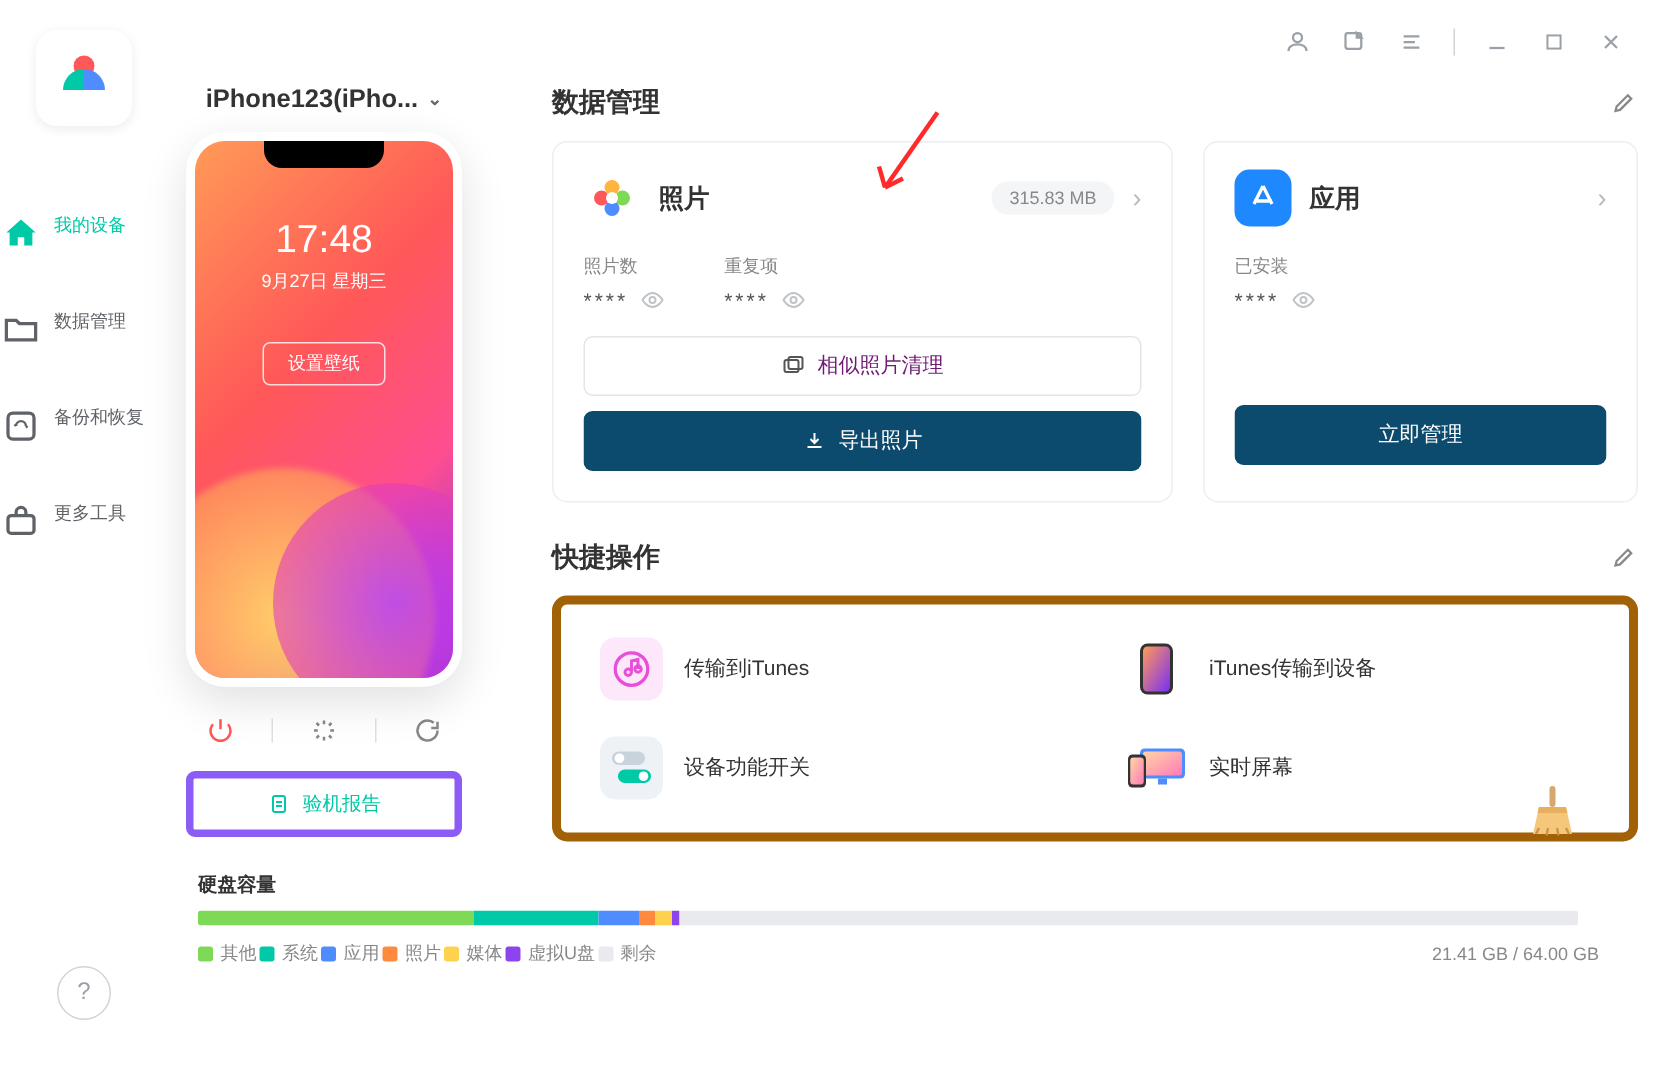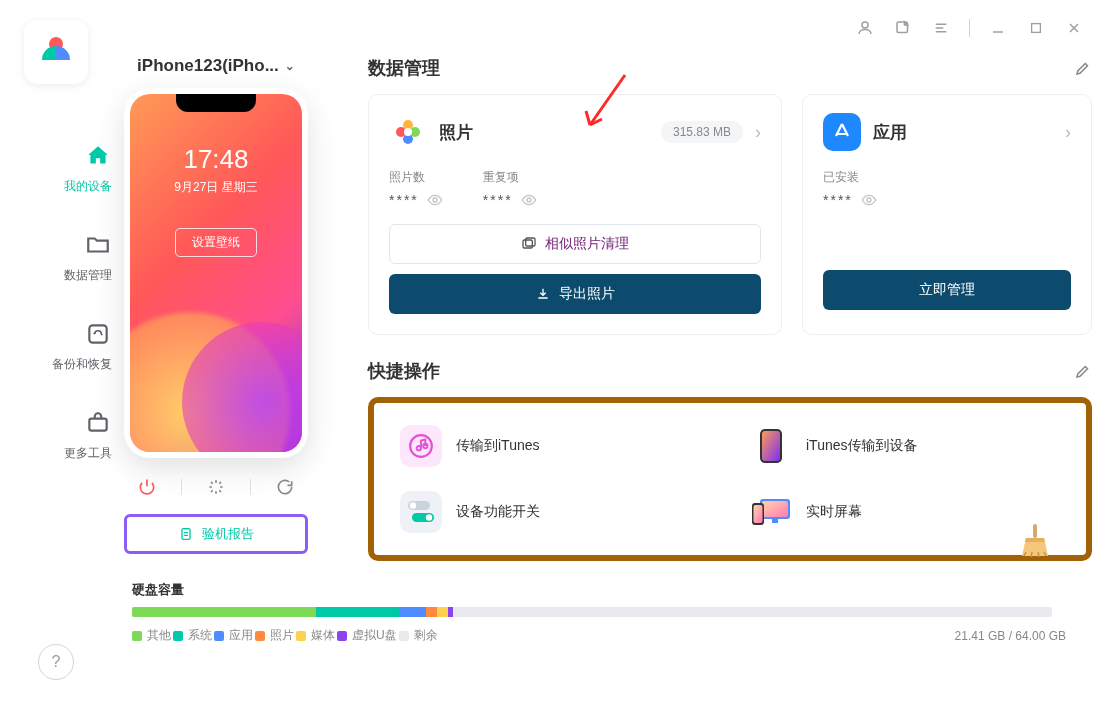--- a/index.html
+++ b/index.html
@@ -1,21 +1,21 @@
 <!DOCTYPE html>
 <html><head>
 <meta charset="utf-8">
 <style>
 * { box-sizing: border-box; margin: 0; padding: 0; }
 body { font-family: -apple-system, "Segoe UI", "Microsoft YaHei", sans-serif; background: #fff; width: 1120px; height: 710px; overflow: hidden; }
 .app { display: flex; width: 1120px; height: 710px; }
 .sidebar { width: 112px; display: flex; flex-direction: column; align-items: center; padding-top: 20px; }
 .logo { width: 64px; height: 64px; border-radius: 14px; background: #fff; box-shadow: 0 2px 8px rgba(0,0,0,0.08); display: flex; align-items: center; justify-content: center; font-size: 36px; margin-bottom: 40px; }
 .logo-inner { width: 40px; height: 40px; position: relative; }
-.nav-item { width: 100%; display: flex; flex-direction: column; align-items: flex-end; padding: 18px 0; cursor: pointer; color: #5f6368; font-size: 12px; gap: 8px; }
+.nav-item { width: 100%; display: flex; flex-direction: row; align-items: flex-start; padding: 18px 0; cursor: pointer; color: #5f6368; font-size: 12px; gap: 8px; }
 .nav-item.active { color: #00c9a7; }
 .nav-icon { width: 28px; height: 28px; display: flex; align-items: center; justify-content: center; }
 .spacer { flex: 1; }
 .help-btn { width: 36px; height: 36px; border-radius: 50%; border: 1px solid #d0d4d9; display: flex; align-items: center; justify-content: center; color: #9aa0a6; margin-bottom: 30px; cursor: pointer; font-size: 16px; }
 .main { flex: 1; display: flex; flex-direction: column; padding: 0 28px 0 10px; }
 .topbar { height: 56px; display: flex; align-items: center; justify-content: flex-end; gap: 18px; color: #9aa0a6; padding-right: 8px; }
 .topbar .sep { width: 1px; height: 18px; background: #d0d4d9; }
 .topbar-btn { cursor: pointer; width: 20px; height: 20px; display: flex; align-items: center; justify-content: center; }
 .content-row { display: flex; gap: 58px; }
 .device-col { width: 188px; display: flex; flex-direction: column; align-items: center; }
@@ -25,21 +25,21 @@
 .phone-screen { width: 100%; height: 100%; border-radius: 20px; background: linear-gradient(135deg, #ff9a56 0%, #ff5858 40%, #ff4e8f 70%, #7b2ff7 100%); position: relative; overflow: hidden; display: flex; flex-direction: column; align-items: center; color: #fff; }
 .notch { position: absolute; top: 0; left: 50%; transform: translateX(-50%); width: 80px; height: 18px; background: #000; border-radius: 0 0 12px 12px; }
 .phone-time { font-size: 26px; font-weight: 300; margin-top: 50px; }
 .phone-date { font-size: 12px; margin-top: 4px; }
 .wallpaper-btn { margin-top: 32px; padding: 5px 16px; border: 1px solid rgba(255,255,255,0.8); border-radius: 5px; font-size: 12px; color: #fff; cursor: pointer; }
 .blob1 { position: absolute; width: 200px; height: 200px; background: radial-gradient(circle, rgba(255,220,100,0.9), rgba(255,120,80,0.6)); border-radius: 50%; bottom: -60px; left: -40px; filter: blur(2px); }
 .blob2 { position: absolute; width: 160px; height: 160px; background: radial-gradient(circle, rgba(180,60,255,0.8), rgba(255,60,140,0.5)); border-radius: 50%; bottom: -30px; right: -40px; }
 .device-actions { display: flex; width: 184px; justify-content: space-around; align-items: center; margin-top: 16px; color: #888; }
 .device-action { cursor: pointer; width: 26px; height: 26px; display: flex; align-items: center; justify-content: center; }
 .device-actions .vsep { width: 1px; height: 16px; background: #e0e0e0; }
-.report-btn { margin-top: 14px; width: 184px; padding: 8px 0; border: 3px solid #8b5cf6; border-radius: 6px; color: #00c9a7; font-size: 13px; display: flex; align-items: center; justify-content: center; gap: 8px; cursor: pointer; }
+.report-btn { margin-top: 14px; width: 184px; padding: 8px 0; border: 5px solid #8b5cf6; border-radius: 6px; color: #00c9a7; font-size: 13px; display: flex; align-items: center; justify-content: center; gap: 8px; cursor: pointer; }
 .right-col { flex: 1; display: flex; flex-direction: column; }
 .section-head { display: flex; align-items: center; justify-content: space-between; margin-bottom: 14px; }
 .section-title { font-size: 18px; font-weight: 700; color: #333; }
 .edit-icon { cursor: pointer; color: #888; }
 .cards-row { display: flex; gap: 20px; }
 .card { border: 1px solid #eceef1; border-radius: 10px; padding: 18px 20px 20px; }
 .card.photos { flex: 1; }
 .card.apps { width: 290px; }
 .card-header { display: flex; align-items: center; gap: 12px; margin-bottom: 18px; }
 .card-icon { width: 38px; height: 38px; border-radius: 10px; display: flex; align-items: center; justify-content: center; }

